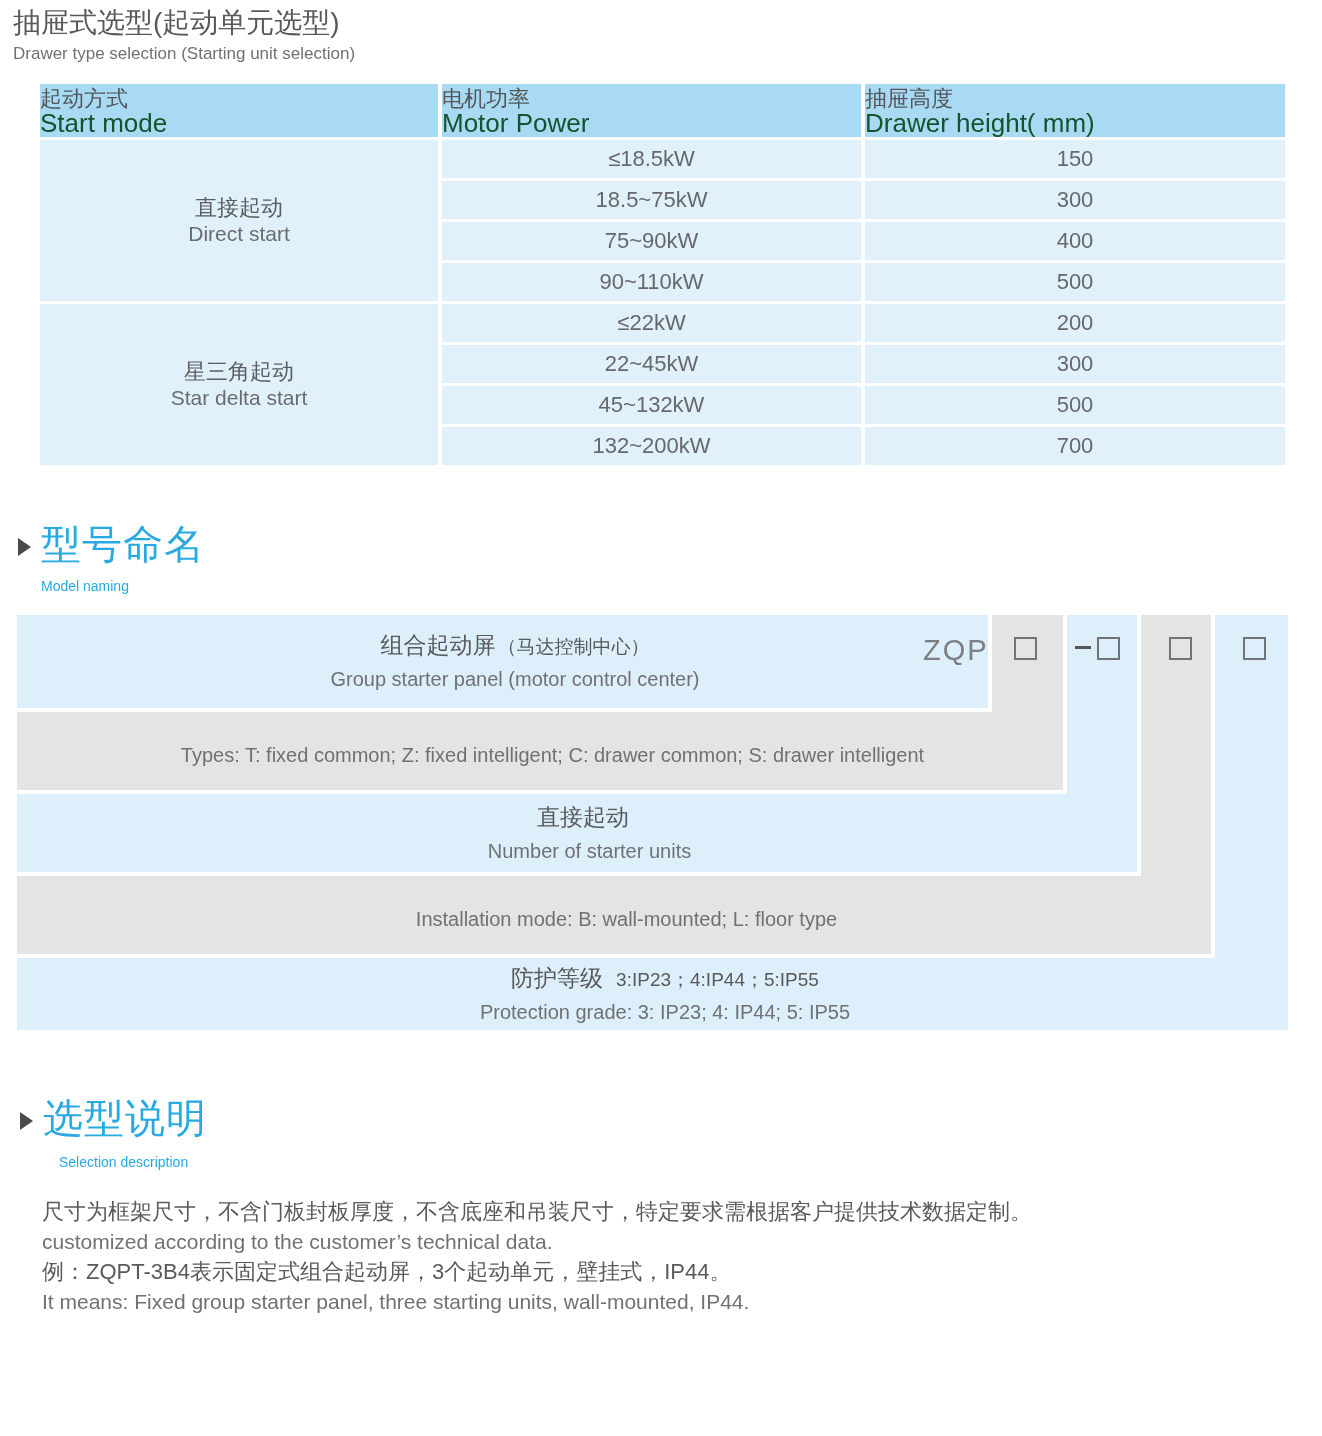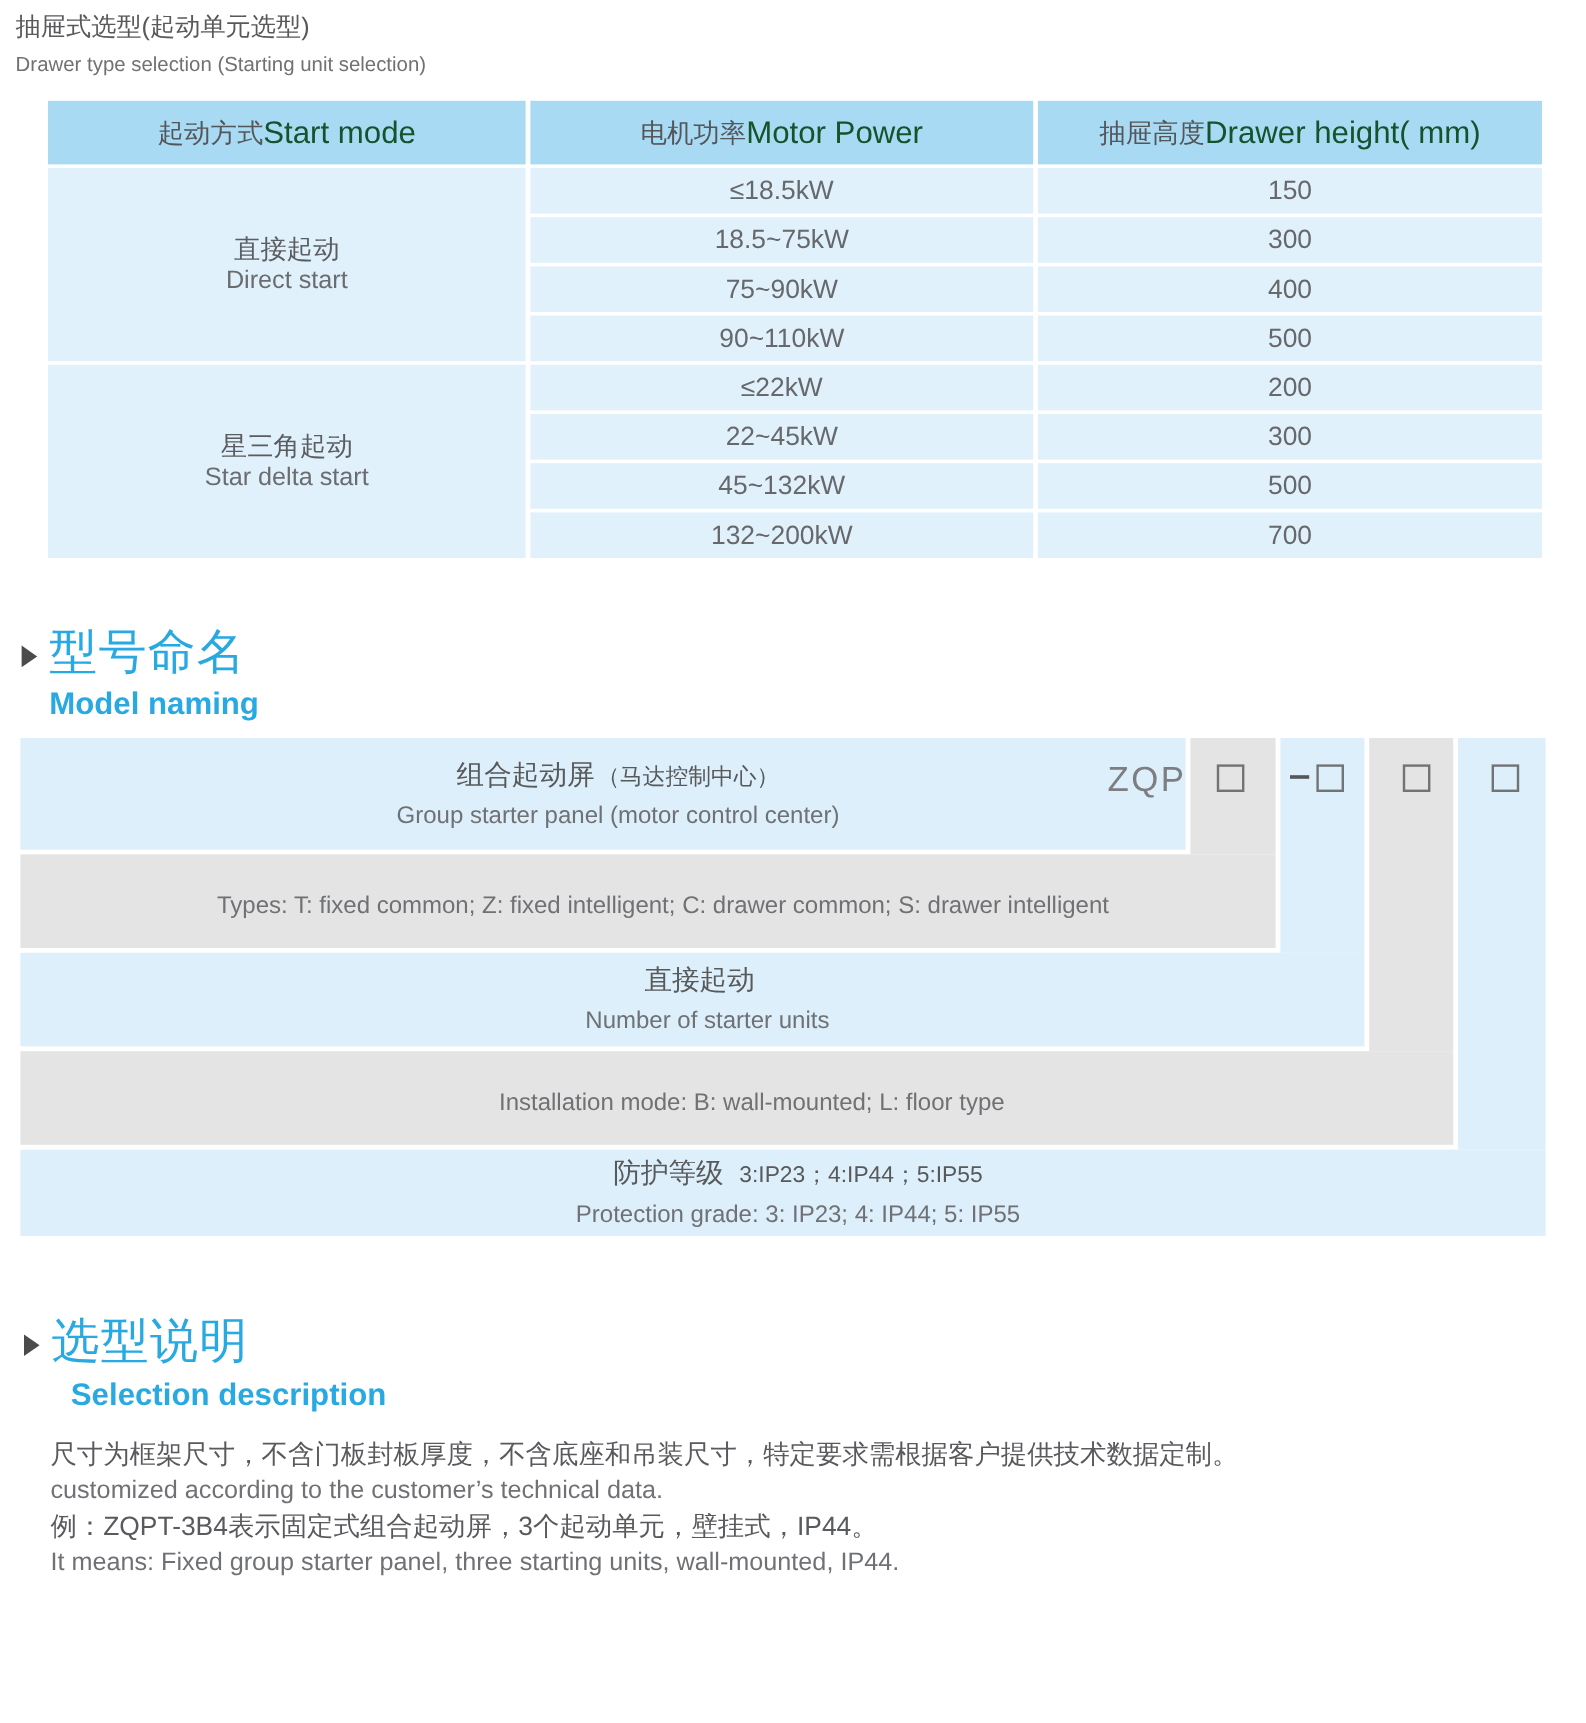--- a/index.html
+++ b/index.html
@@ -2,46 +2,46 @@
 <html><head>
 <meta charset="utf-8">
 <style>
   html,body{margin:0;padding:0;background:#ffffff;}
   body{width:1322px;height:1436px;position:relative;overflow:hidden;
        font-family:"Liberation Sans","DejaVu Sans",sans-serif;
        -webkit-font-smoothing:antialiased;}
   .abs{position:absolute;}
   
   .page-title{left:13px;top:10px;}
-  .page-title .cn{font-size:21px;line-height:26px;color:#58595b;}
+  .page-title .cn{font-size:28px;line-height:26px;color:#58595b;}
   .page-title .en{font-size:17px;line-height:21px;color:#6f7174;margin-top:7px;}
   
   .sel-table{left:40px;top:84px;width:1245px;}
   .t-head{display:flex;gap:4px;height:53px;margin-bottom:3px;}
-  .th{background:#a8dbf3;display:flex;flex-direction:row;align-items:center;justify-content:center;box-sizing:border-box;}
+  .th{background:#a8dbf3;display:flex;flex-direction:column;justify-content:center;box-sizing:border-box;}
   .th .cn{font-size:22px;line-height:26px;color:#54565a;}
   .th .en{font-size:26px;line-height:23px;color:#14532d;}
   .w1{width:398px;}.w2{width:419px;}.w3{width:420px;}
   .t-group{display:flex;gap:4px;margin-bottom:3px;}
   .t-group:last-child{margin-bottom:0;}
   .mode{background:#e0f1fb;display:flex;flex-direction:column;align-items:center;justify-content:center;}
   .mode .cn{font-size:22px;line-height:27px;color:#5b5d60;}
   .mode .en{font-size:21px;line-height:26px;color:#6a6c6f;}
   .grows{display:flex;flex-direction:column;gap:3px;}
   .grow{display:flex;gap:4px;height:38px;}
   .cell{background:#e0f1fb;display:flex;align-items:center;justify-content:center;font-size:22px;color:#66686c;box-sizing:border-box;}
   
   .sec-head{left:18px;}
   .sec1{top:522px;}
   .sec2{top:1096px;left:20px;}
   .arrow{position:absolute;left:0;top:16px;width:0;height:0;
          border-left:13px solid #4a4b4d;border-top:9px solid transparent;border-bottom:9px solid transparent;}
   .sec-txt{margin-left:23px;}
   .sec-cn{font-size:40px;line-height:45px;color:#29a9e1;letter-spacing:1px;}
-  .sec-en{font-size:26px;line-height:24px;color:#29a9e1;margin-top:7px;font-weight:bold;}
+  .sec-en{font-size:14px;line-height:24px;color:#29a9e1;margin-top:7px;}
   .sec2 .sec-en{margin-left:16px;margin-top:9px;}
   
   .diagram{left:17px;top:615px;width:1271px;height:421px;}
   .band,.vcol,.dbox,.dash,.model-code{position:absolute;}
   .blue{background:#ddeffa;}
   .gray{background:#e5e4e4;}
   .band{left:0;box-sizing:border-box;padding-left:25px;display:flex;flex-direction:column;justify-content:center;text-align:center;}
   .b1{top:0;height:93px;width:971px;}
   .b2{top:97px;height:78px;width:1046px;}
   .b3{top:179px;height:78px;width:1120px;}

